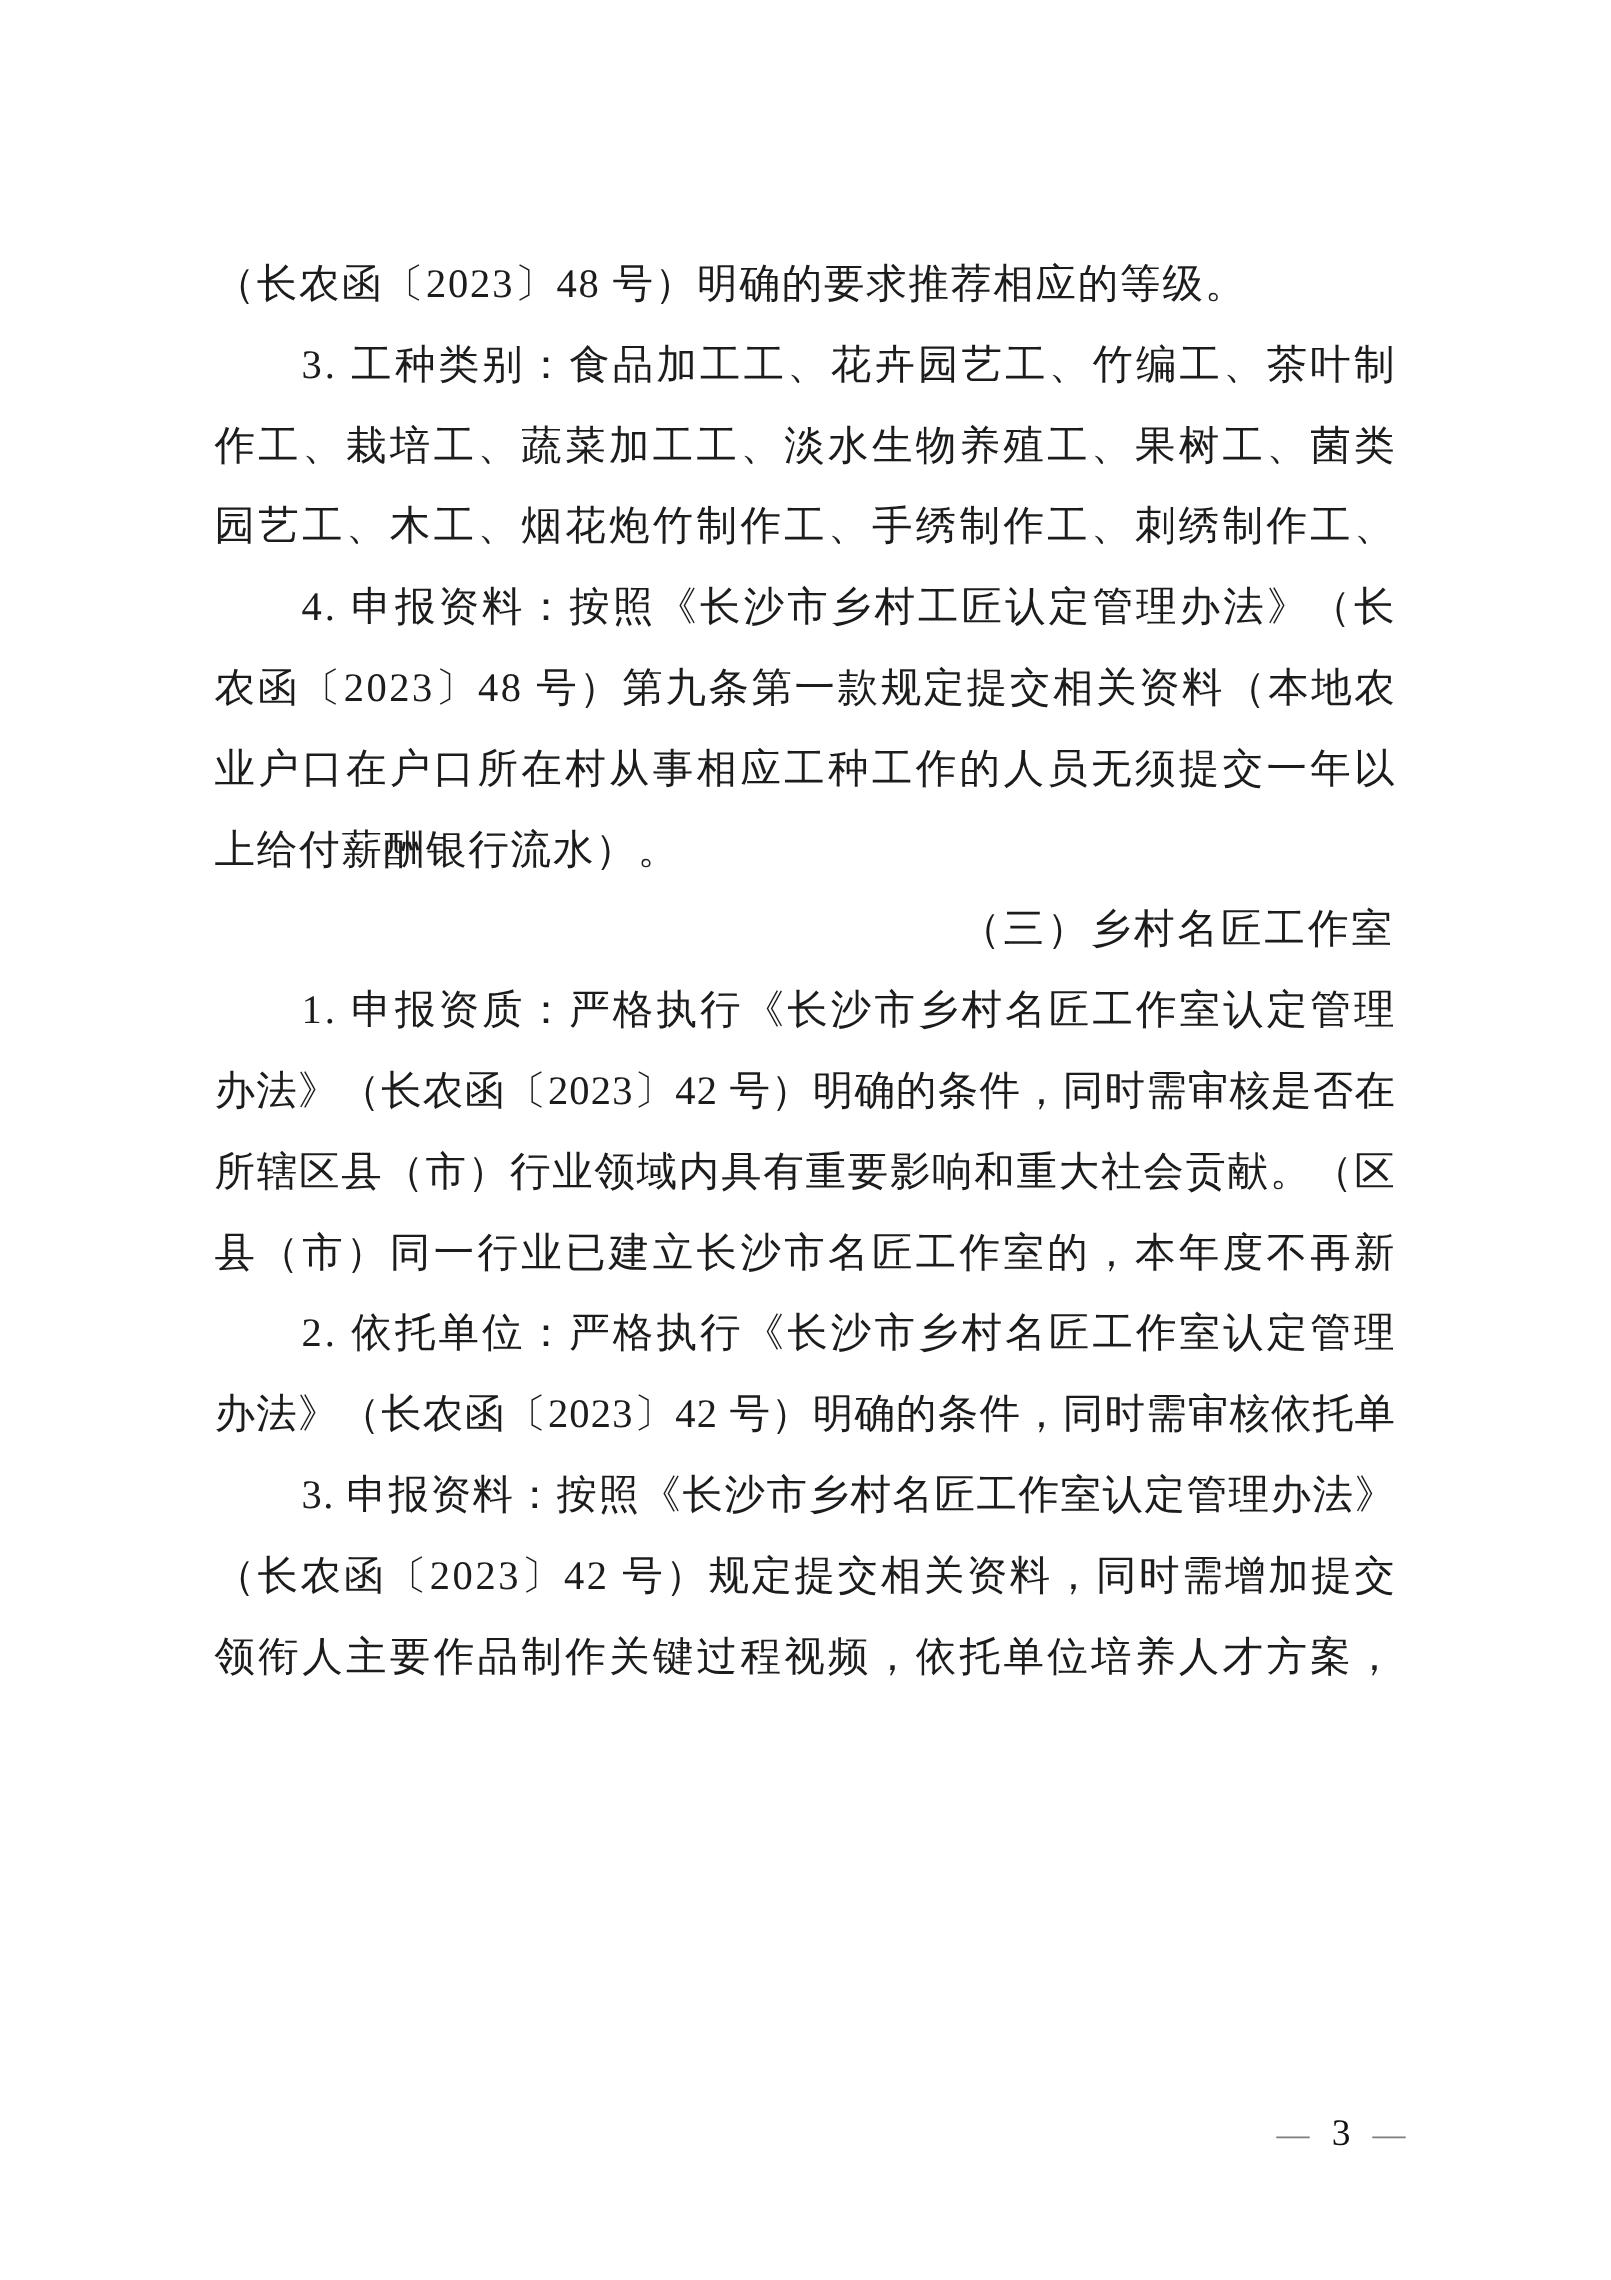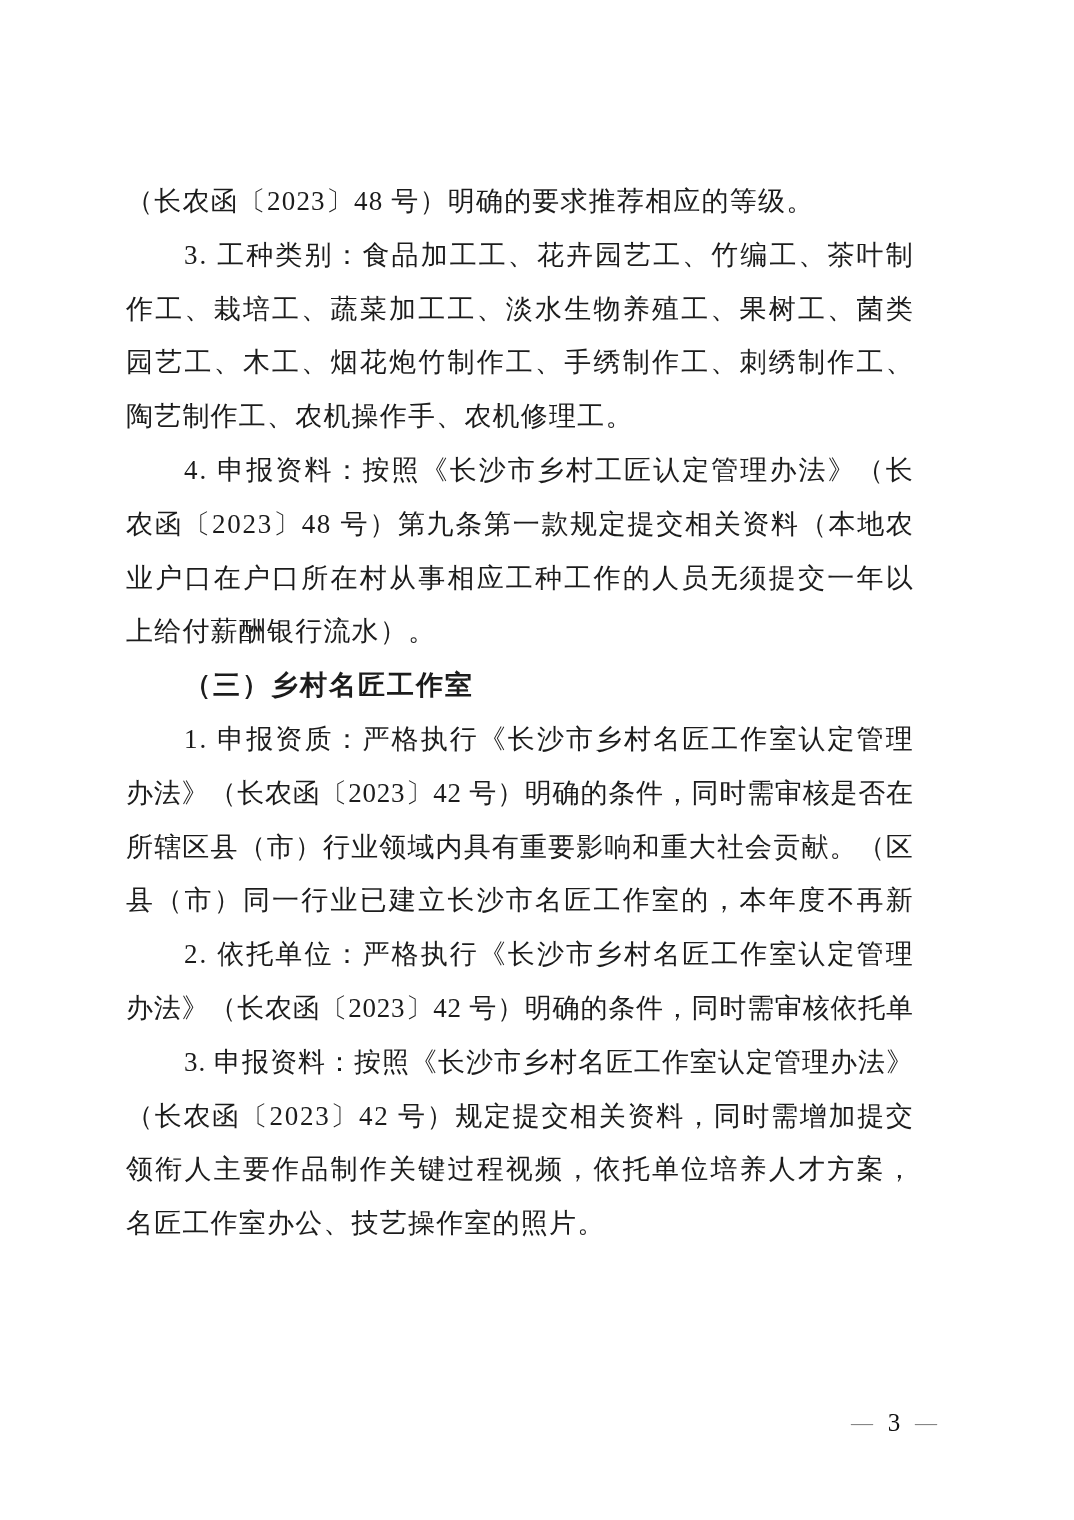--- a/index.html
+++ b/index.html
@@ -19,25 +19,24 @@
     overflow: hidden;
     font-family: "Liberation Serif", "DejaVu Serif", serif;
   }
   .page {
     position: absolute;
     inset: 0;
     background: var(--bg-color);
   }
   .body-text {
     position: absolute;
-    left: 126px;
+    left: 143px;
     top: 166px;
     width: 787px;
     color: var(--text-color);
-    margin-top: 12px;
   }
   .line {
     height: 53.8px;
     font-size: 27px;
     line-height: 46px;
     white-space: pre;
     letter-spacing: 1.2px;
   }
   .line.indent {
     padding-left: 58px;
@@ -45,22 +44,23 @@
   .line.justify {
     display: flex;
     justify-content: space-between;
     letter-spacing: 0;
   }
   .line.justify span {
     display: inline-block;
     white-space: pre;
   }
   .line.heading {
-    font-weight: 700;
+    font-weight: 400;
     letter-spacing: 2px;
+    text-align: right;
   }
   .footer {
     position: absolute;
     top: 1406px;
     left: 851px;
     width: 86px;
     height: 34px;
     display: flex;
     justify-content: space-between;
     align-items: center;
@@ -79,35 +79,33 @@
 </style>
 </head>
 <body>
 
 <div class="page">
   <div class="body-text" id="body-text">
       <div class="line">（长农函〔2023〕48 号）明确的要求推荐相应的等级。</div>
       <div class="line indent justify"><span>3</span><span>.</span><span> </span><span>工</span><span>种</span><span>类</span><span>别</span><span>：</span><span>食</span><span>品</span><span>加</span><span>工</span><span>工</span><span>、</span><span>花</span><span>卉</span><span>园</span><span>艺</span><span>工</span><span>、</span><span>竹</span><span>编</span><span>工</span><span>、</span><span>茶</span><span>叶</span><span>制</span></div>
       <div class="line justify"><span>作</span><span>工</span><span>、</span><span>栽</span><span>培</span><span>工</span><span>、</span><span>蔬</span><span>菜</span><span>加</span><span>工</span><span>工</span><span>、</span><span>淡</span><span>水</span><span>生</span><span>物</span><span>养</span><span>殖</span><span>工</span><span>、</span><span>果</span><span>树</span><span>工</span><span>、</span><span>菌</span><span>类</span></div>
       <div class="line justify"><span>园</span><span>艺</span><span>工</span><span>、</span><span>木</span><span>工</span><span>、</span><span>烟</span><span>花</span><span>炮</span><span>竹</span><span>制</span><span>作</span><span>工</span><span>、</span><span>手</span><span>绣</span><span>制</span><span>作</span><span>工</span><span>、</span><span>刺</span><span>绣</span><span>制</span><span>作</span><span>工</span><span>、</span></div>
-      <div class="line">陶艺制作工、农机操作手、农机修理工。</div>
       <div class="line indent justify"><span>4</span><span>.</span><span> </span><span>申</span><span>报</span><span>资</span><span>料</span><span>：</span><span>按</span><span>照</span><span>《</span><span>长</span><span>沙</span><span>市</span><span>乡</span><span>村</span><span>工</span><span>匠</span><span>认</span><span>定</span><span>管</span><span>理</span><span>办</span><span>法</span><span>》</span><span>（</span><span>长</span></div>
       <div class="line justify"><span>农</span><span>函</span><span>〔</span><span>2</span><span>0</span><span>2</span><span>3</span><span>〕</span><span>4</span><span>8</span><span> </span><span>号</span><span>）</span><span>第</span><span>九</span><span>条</span><span>第</span><span>一</span><span>款</span><span>规</span><span>定</span><span>提</span><span>交</span><span>相</span><span>关</span><span>资</span><span>料</span><span>（</span><span>本</span><span>地</span><span>农</span></div>
       <div class="line justify"><span>业</span><span>户</span><span>口</span><span>在</span><span>户</span><span>口</span><span>所</span><span>在</span><span>村</span><span>从</span><span>事</span><span>相</span><span>应</span><span>工</span><span>种</span><span>工</span><span>作</span><span>的</span><span>人</span><span>员</span><span>无</span><span>须</span><span>提</span><span>交</span><span>一</span><span>年</span><span>以</span></div>
       <div class="line">上给付薪酬银行流水）。</div>
       <div class="line indent heading">（三）乡村名匠工作室</div>
       <div class="line indent justify"><span>1</span><span>.</span><span> </span><span>申</span><span>报</span><span>资</span><span>质</span><span>：</span><span>严</span><span>格</span><span>执</span><span>行</span><span>《</span><span>长</span><span>沙</span><span>市</span><span>乡</span><span>村</span><span>名</span><span>匠</span><span>工</span><span>作</span><span>室</span><span>认</span><span>定</span><span>管</span><span>理</span></div>
       <div class="line justify"><span>办</span><span>法</span><span>》</span><span>（</span><span>长</span><span>农</span><span>函</span><span>〔</span><span>2</span><span>0</span><span>2</span><span>3</span><span>〕</span><span>4</span><span>2</span><span> </span><span>号</span><span>）</span><span>明</span><span>确</span><span>的</span><span>条</span><span>件</span><span>，</span><span>同</span><span>时</span><span>需</span><span>审</span><span>核</span><span>是</span><span>否</span><span>在</span></div>
       <div class="line justify"><span>所</span><span>辖</span><span>区</span><span>县</span><span>（</span><span>市</span><span>）</span><span>行</span><span>业</span><span>领</span><span>域</span><span>内</span><span>具</span><span>有</span><span>重</span><span>要</span><span>影</span><span>响</span><span>和</span><span>重</span><span>大</span><span>社</span><span>会</span><span>贡</span><span>献</span><span>。</span><span>（</span><span>区</span></div>
       <div class="line justify"><span>县</span><span>（</span><span>市</span><span>）</span><span>同</span><span>一</span><span>行</span><span>业</span><span>已</span><span>建</span><span>立</span><span>长</span><span>沙</span><span>市</span><span>名</span><span>匠</span><span>工</span><span>作</span><span>室</span><span>的</span><span>，</span><span>本</span><span>年</span><span>度</span><span>不</span><span>再</span><span>新</span></div>
       <div class="line indent justify"><span>2</span><span>.</span><span> </span><span>依</span><span>托</span><span>单</span><span>位</span><span>：</span><span>严</span><span>格</span><span>执</span><span>行</span><span>《</span><span>长</span><span>沙</span><span>市</span><span>乡</span><span>村</span><span>名</span><span>匠</span><span>工</span><span>作</span><span>室</span><span>认</span><span>定</span><span>管</span><span>理</span></div>
       <div class="line justify"><span>办</span><span>法</span><span>》</span><span>（</span><span>长</span><span>农</span><span>函</span><span>〔</span><span>2</span><span>0</span><span>2</span><span>3</span><span>〕</span><span>4</span><span>2</span><span> </span><span>号</span><span>）</span><span>明</span><span>确</span><span>的</span><span>条</span><span>件</span><span>，</span><span>同</span><span>时</span><span>需</span><span>审</span><span>核</span><span>依</span><span>托</span><span>单</span></div>
       <div class="line indent justify"><span>3</span><span>.</span><span> </span><span>申</span><span>报</span><span>资</span><span>料</span><span>：</span><span>按</span><span>照</span><span>《</span><span>长</span><span>沙</span><span>市</span><span>乡</span><span>村</span><span>名</span><span>匠</span><span>工</span><span>作</span><span>室</span><span>认</span><span>定</span><span>管</span><span>理</span><span>办</span><span>法</span><span>》</span></div>
       <div class="line justify"><span>（</span><span>长</span><span>农</span><span>函</span><span>〔</span><span>2</span><span>0</span><span>2</span><span>3</span><span>〕</span><span>4</span><span>2</span><span> </span><span>号</span><span>）</span><span>规</span><span>定</span><span>提</span><span>交</span><span>相</span><span>关</span><span>资</span><span>料</span><span>，</span><span>同</span><span>时</span><span>需</span><span>增</span><span>加</span><span>提</span><span>交</span></div>
       <div class="line justify"><span>领</span><span>衔</span><span>人</span><span>主</span><span>要</span><span>作</span><span>品</span><span>制</span><span>作</span><span>关</span><span>键</span><span>过</span><span>程</span><span>视</span><span>频</span><span>，</span><span>依</span><span>托</span><span>单</span><span>位</span><span>培</span><span>养</span><span>人</span><span>才</span><span>方</span><span>案</span><span>，</span></div>
-      <div class="line">名匠工作室办公、技艺操作室的照片。</div>
     </div>
   <div class="footer">
     <span class="dash">—</span>
     <span class="pagenum">3</span>
     <span class="dash">—</span>
   </div>
 </div>
 
 </body></html>

